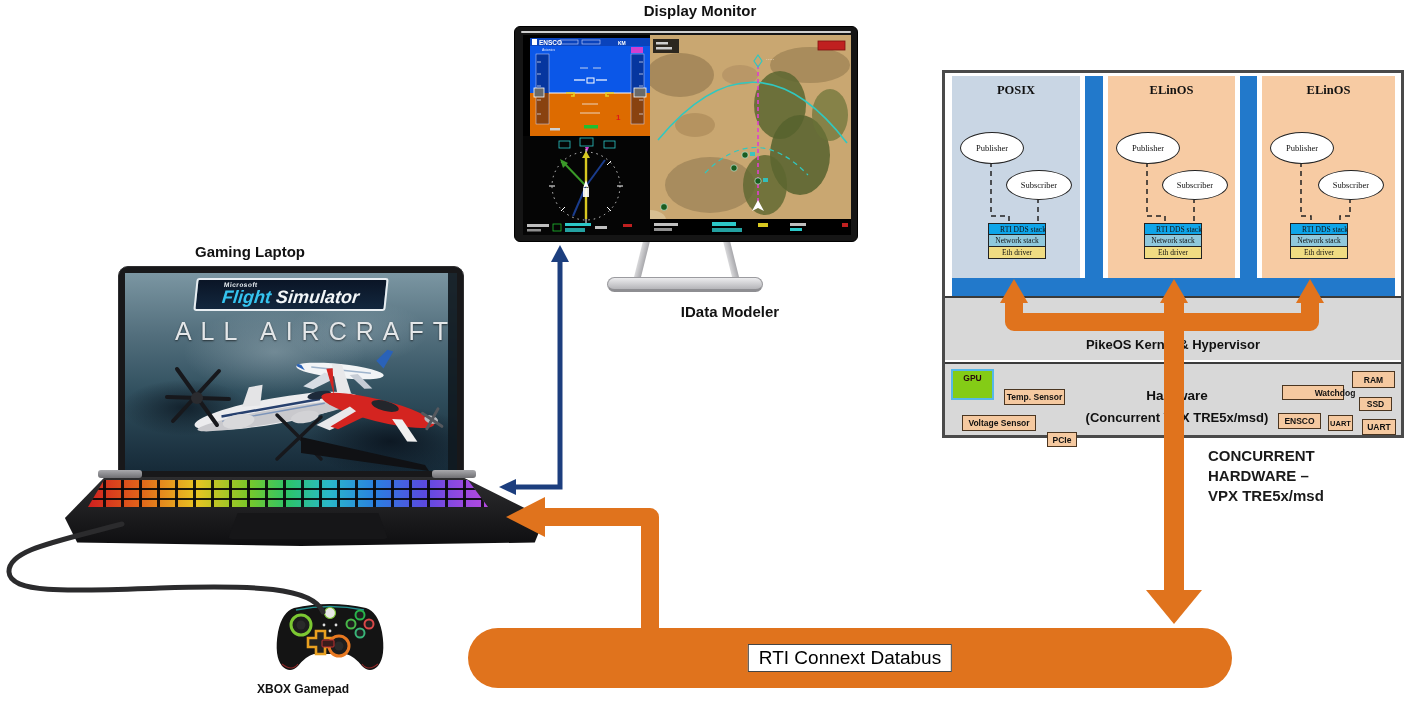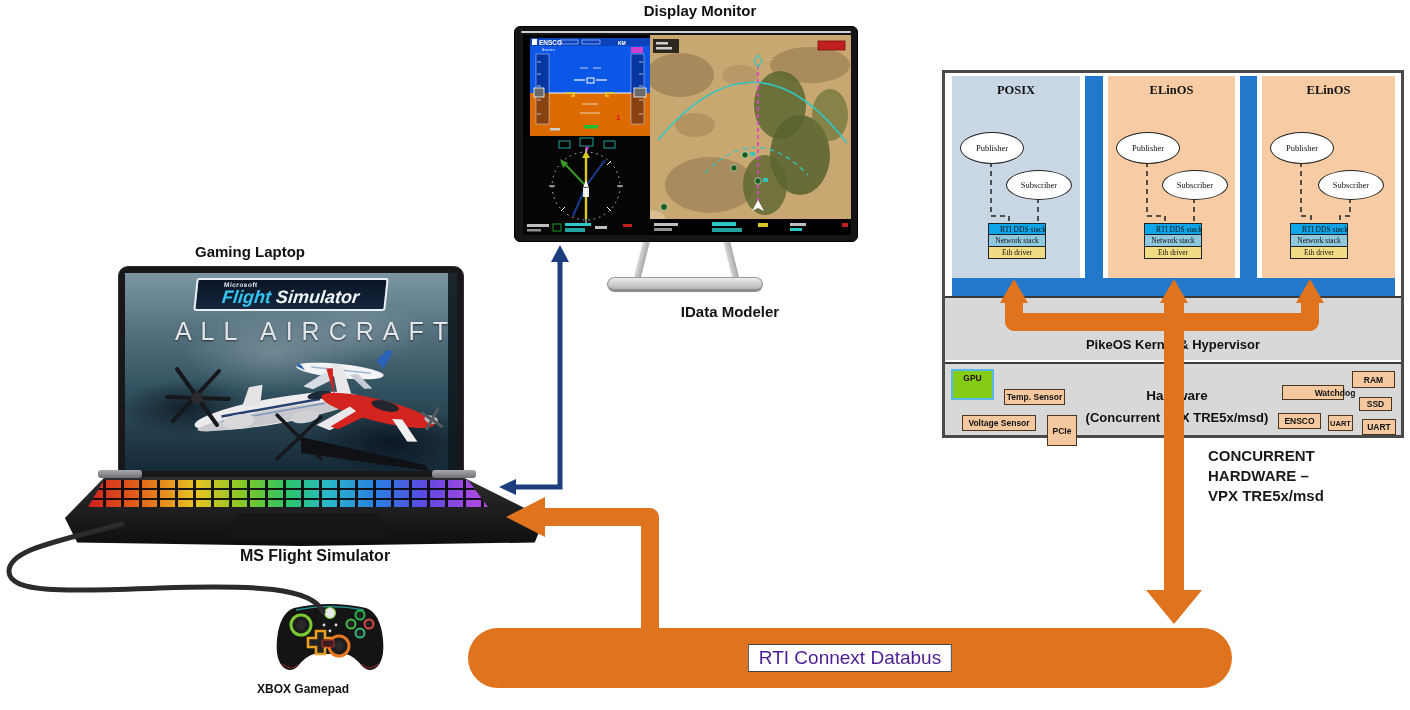--- a/index.html
+++ b/index.html
@@ -29,21 +29,21 @@
   #hw-title{position:absolute;left:132px;top:24px;width:200px;text-align:center;font-weight:bold;font-size:13.5px;z-index:6;}
   #hw-subtitle{position:absolute;left:112px;top:46px;width:240px;text-align:center;font-weight:bold;font-size:13px;z-index:6;white-space:nowrap;}
   .chip{position:absolute;background:#f5c9a0;border:1.5px solid #4a3520;display:flex;align-items:center;justify-content:center;
         font-size:8.5px;font-weight:bold;color:#111;box-sizing:border-box;white-space:nowrap;z-index:6;}
   .chip-gpu{background:#84cc16;border:2px solid #56b8e8;color:#2a0c0c;align-items:flex-start;padding-top:2px;}
   #concurrent-text{left:1208px;top:446px;font-weight:bold;font-size:15px;line-height:20px;color:#1a1a1a;z-index:2;white-space:nowrap;}
 
   
   #databus{left:468px;top:628px;width:764px;height:60px;background:#e0731d;border-radius:30px;z-index:4;}
   #databus-label{position:absolute;left:50%;top:50%;transform:translate(-50%,-50%);background:#fff;border:1px solid #444;
-                 padding:2px 10px;font-size:19px;color:#4c1d95;white-space:nowrap;}
+                 padding:2px 10px;font-size:19px;color:#000000;white-space:nowrap;}
 
   
   #monitor{left:514px;top:26px;width:344px;height:216px;background:#151515;border-radius:6px;border:1px solid #000;box-sizing:border-box;z-index:2;}
   #mon-highlight{position:absolute;left:6px;top:4px;right:6px;height:2px;background:#cfcfcf;border-radius:2px;}
   #mon-screen{position:absolute;left:8px;top:8px;width:328px;height:200px;background:#000;overflow:hidden;}
   #pfd{position:absolute;left:7px;top:3px;width:120px;height:98px;}
   #hsi{position:absolute;left:0px;top:101px;width:127px;height:99px;background:#050505;}
   #mon-map{position:absolute;left:127px;top:0px;width:201px;height:200px;}
   .stand-leg{position:absolute;width:7px;height:40px;background:linear-gradient(90deg,#d9d9db,#a7a7ab);z-index:1;}
   #stand-base{left:607px;top:277px;width:156px;height:15px;border-radius:8px;background:linear-gradient(180deg,#ececee,#b5b5b9);border:1px solid #9b9b9f;border-bottom:3px solid #8e8e92;box-sizing:border-box;z-index:1;}
@@ -88,21 +88,20 @@
   #arrows{position:absolute;left:0;top:0;width:1410px;height:710px;z-index:5;pointer-events:none;}
 </style>
 </head>
 <body>
 
 <div id="stage">
 
   <div class="lbl" style="left:560px;top:2px;width:280px;">Display Monitor</div>
   <div class="lbl" style="left:640px;top:303px;width:180px;">IData Modeler</div>
   <div class="lbl" style="left:165px;top:243px;width:170px;">Gaming Laptop</div>
-  <div class="lbl" id="msfs-label">MS Flight Simulator</div>
   <div class="lbl" id="gamepad-label">XBOX Gamepad</div>
 
   <div class="abs" id="monitor">
     <div id="mon-highlight"></div>
     <div id="mon-screen">
 
       <div id="pfd">
         <svg width="120" height="98" viewBox="0 0 120 98">
           <rect x="0" y="0" width="120" height="55" fill="#0b57e8"></rect>
           <rect x="0" y="55" width="120" height="43" fill="#dd6b00"></rect>
@@ -376,21 +375,21 @@
   <div class="abs" id="pikeos-band">
     <div id="pikeos-text">PikeOS Kernel &amp; Hypervisor</div>
   </div>
 
   <div class="abs" id="hardware-band">
     <div id="hw-title">Hardware</div>
     <div id="hw-subtitle">(Concurrent VPX TRE5x/msd)</div>
     <div class="chip chip-gpu" style="left:6px;top:5px;width:43px;height:31px;">GPU</div>
     <div class="chip" style="left:59px;top:25px;width:61px;height:16px;">Temp. Sensor</div>
     <div class="chip" style="left:17px;top:51px;width:74px;height:16px;">Voltage Sensor</div>
-    <div class="chip" style="left:102px;top:51px;width:30px;height:31px;">PCIe</div>
+    <div class="chip" style="left:102px;top:68px;width:30px;height:15px;">PCIe</div>
     <div class="chip" style="left:337px;top:21px;width:62px;height:15px;padding-left:44px;">Watchdog</div>
     <div class="chip" style="left:407px;top:7px;width:43px;height:17px;">RAM</div>
     <div class="chip" style="left:414px;top:33px;width:33px;height:14px;">SSD</div>
     <div class="chip" style="left:333px;top:49px;width:43px;height:16px;">ENSCO</div>
     <div class="chip" style="left:383px;top:51px;width:25px;height:16px;font-size:7.5px;">UART</div>
     <div class="chip" style="left:417px;top:55px;width:34px;height:16px;">UART</div>
   </div>
 
   <div class="abs" id="concurrent-text">
     <div>CONCURRENT</div>

